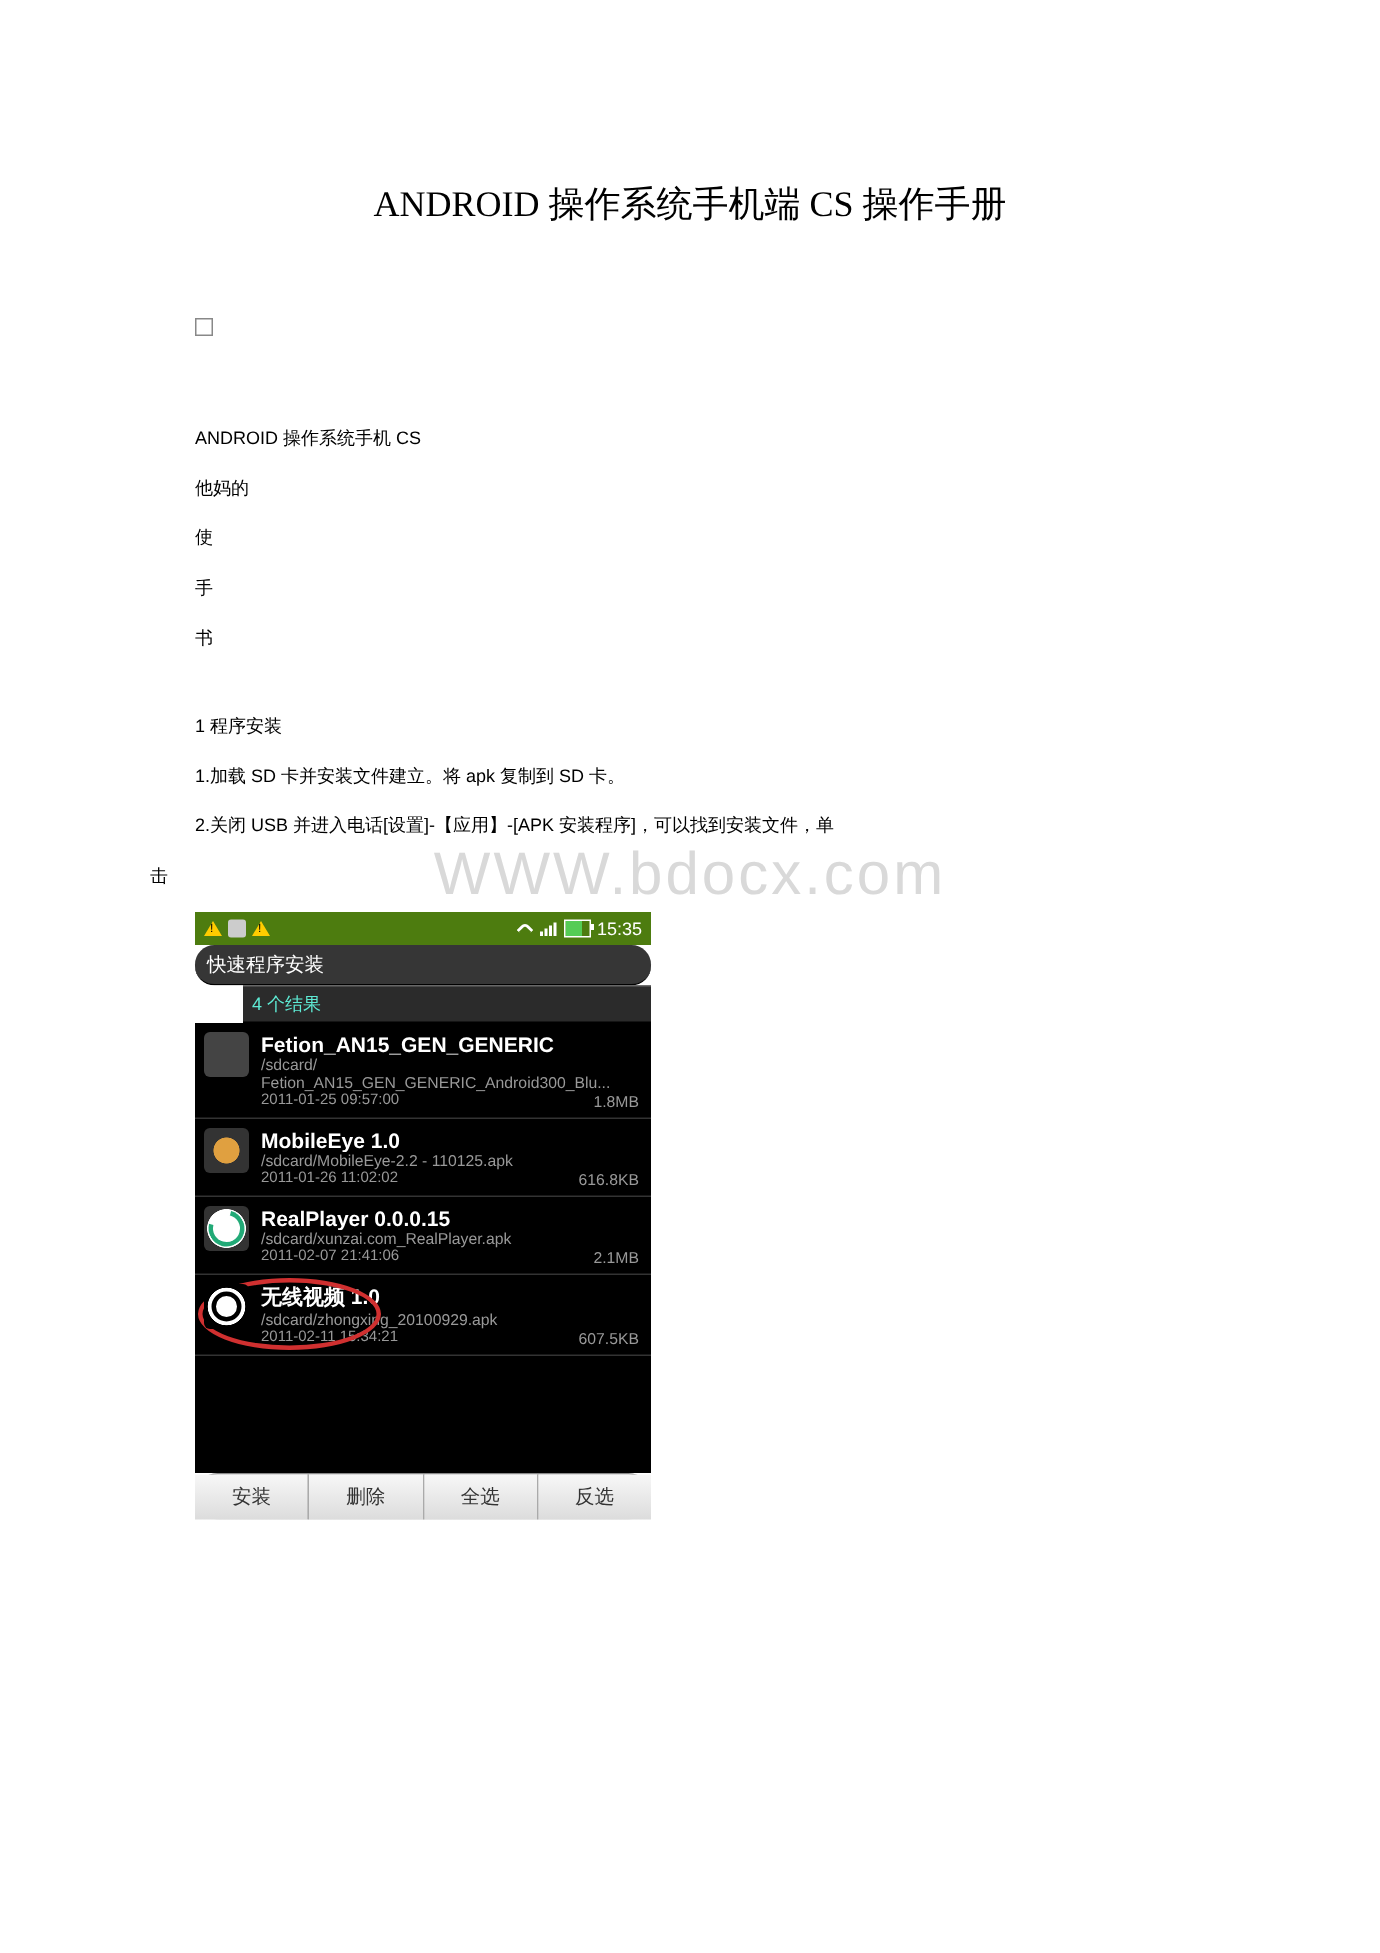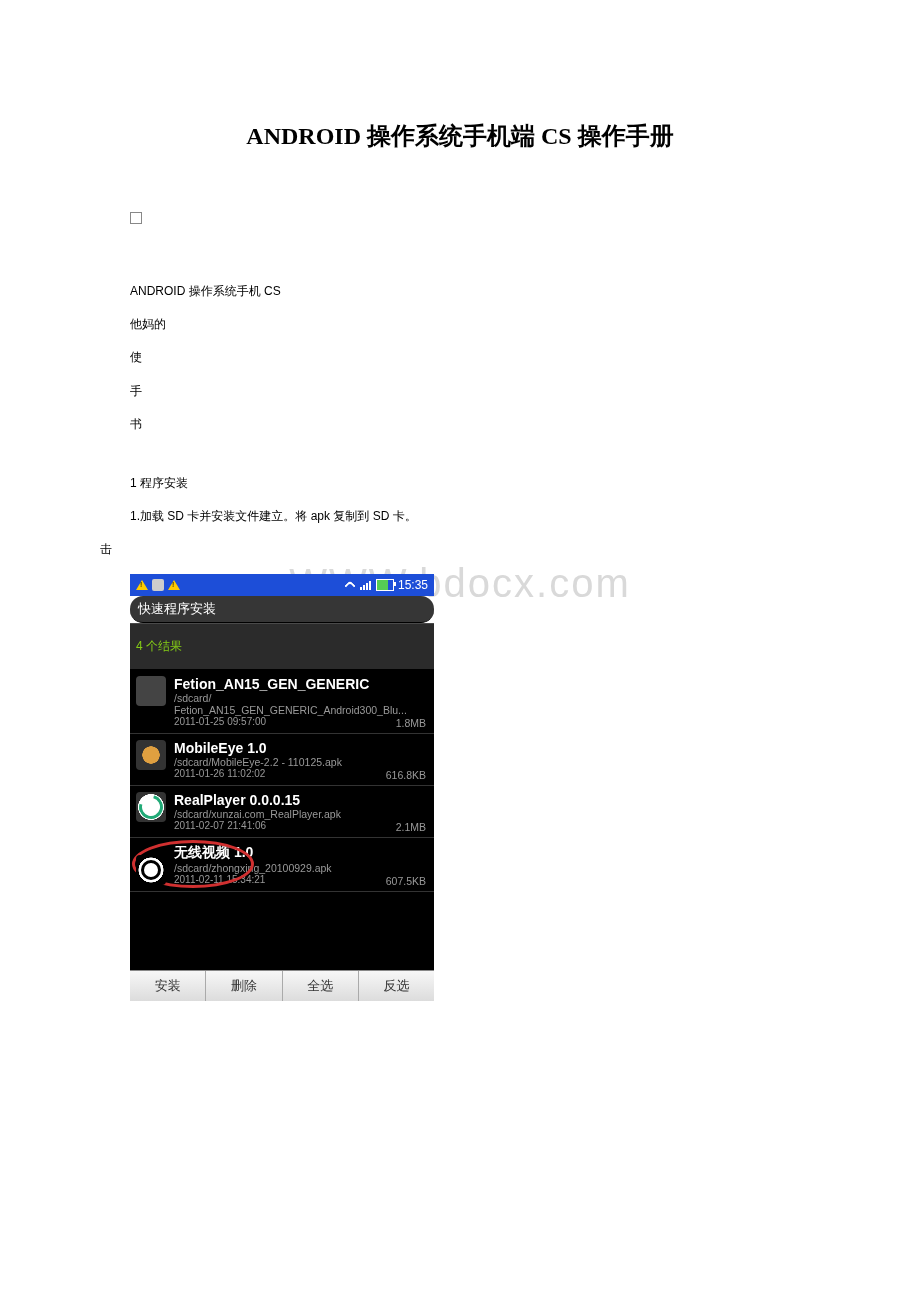--- a/index.html
+++ b/index.html
@@ -9,21 +9,21 @@
     font-family: "SimSun", "Microsoft YaHei", sans-serif;
     color: #000;
     width: 920px;
   }
   .page {
     padding: 120px 100px 40px 100px;
     position: relative;
   }
   h1 {
     font-size: 24px;
-    font-weight: bold;
+    font-weight: normal;
     text-align: center;
     margin: 0 0 60px 0;
     font-family: "SimSun", serif;
   }
   .placeholder-box {
     display: inline-block;
     width: 10px;
     height: 10px;
     border: 1px solid #888;
     margin-left: 30px;
@@ -55,21 +55,21 @@
     width: 304px;
     margin-left: 30px;
     margin-top: 10px;
     font-family: Arial, "Microsoft YaHei", sans-serif;
     color: #fff;
     position: relative;
     z-index: 1;
   }
   .statusbar {
     height: 22px;
-    background: #1d4ed8;
+    background: #4d7c0f;
     display: flex;
     align-items: center;
     justify-content: space-between;
     padding: 0 6px;
     font-size: 12px;
     color: #fff;
   }
   .sb-left { display: flex; align-items: center; gap: 4px; }
   .sb-right { display: flex; align-items: center; gap: 4px; }
   .tri-warn {
@@ -159,25 +159,26 @@
     position: relative;
   }
   .mag::after {
     content:""; position:absolute;
     width:6px; height:2px; background:#d07a33;
     bottom:-3px; right:-4px;
     transform: rotate(45deg);
   }
   .resultcount {
     background: #2b2b2b;
-    color: #84cc16;
+    color: #5eead4;
     font-size: 12px;
-    padding: 14px 6px;
+    padding: 3px 6px;
     border-top: 1px solid #4a4a4a;
     border-bottom: 1px solid #000;
+    margin-left: 32px;
   }
   .list { background: #000; min-height: 300px; }
   .item {
     display: flex;
     padding: 6px 6px 6px 6px;
     border-bottom: 1px solid #333;
     position: relative;
   }
   .thumb {
     width: 30px; height: 30px;
@@ -205,20 +206,21 @@
     border: 3px solid #d03030;
     border-radius: 50% / 50%;
     width: 116px; height: 42px;
     left: 2px; top: 2px;
     pointer-events:none;
   }
   .bottombar {
     display: flex;
     background: linear-gradient(#e9e9e9,#c9c9c9);
     border-top: 1px solid #888;
+    border-radius: 15px;
   }
   .bbtn {
     flex: 1;
     text-align: center;
     font-size: 13px;
     color: #333;
     padding: 6px 0;
     border-right: 1px solid #aaa;
     background: linear-gradient(#f7f7f7,#dcdcdc);
   }
@@ -235,20 +237,21 @@
   <span class="placeholder-box"></span>
 
   <p>ANDROID 操作系统手机 CS</p>
   <p>他妈的</p>
   <p>使</p>
   <p>手</p>
   <p>书</p>
 
   <p style="margin-top:40px;">1 程序安装</p>
   <p>1.加载 SD 卡并安装文件建立。将 apk 复制到 SD 卡。</p>
+  <p>2.关闭 USB 并进入电话[设置]-【应用】-[APK 安装程序]，可以找到安装文件，单</p>
   <p class="no-indent">击</p>
 
   <div class="watermark">WWW.bdocx.com</div>
 
   
   <div class="phone">
 
     <div class="statusbar">
       <div class="sb-left">
         <span class="tri-warn"></span>
@@ -299,21 +302,21 @@
       <div class="item">
         <div class="thumb real"></div>
         <div class="meta">
           <div class="app-title">RealPlayer 0.0.0.15</div>
           <div class="app-path">/sdcard/xunzai.com_RealPlayer.apk</div>
           <div class="app-date">2011-02-07 21:41:06</div>
         </div>
         <div class="app-size">2.1MB</div>
       </div>
 
-      <div class="item" style="position:relative;align-items:flex-end;">
+      <div class="item" style="position:relative;">
         <div class="red-circle"></div>
         <div class="thumb video"></div>
         <div class="meta">
           <div class="app-title">无线视频 1.0</div>
           <div class="app-path">/sdcard/zhongxing_20100929.apk</div>
           <div class="app-date">2011-02-11 15:34:21</div>
         </div>
         <div class="app-size">607.5KB</div>
       </div>
 

